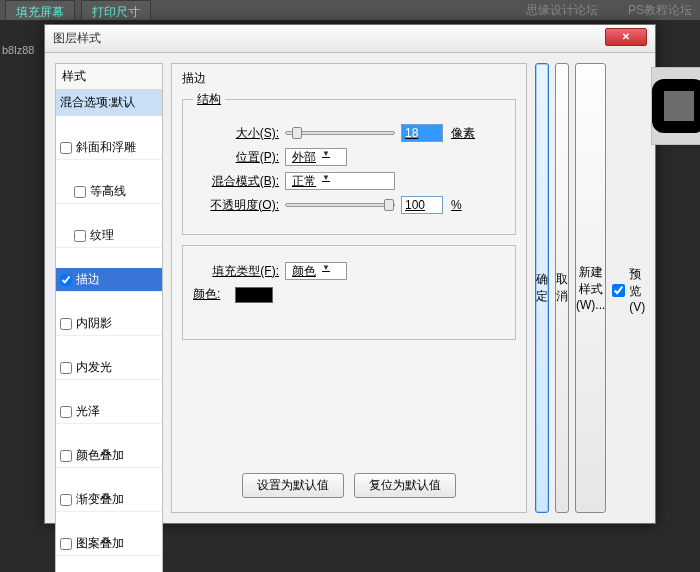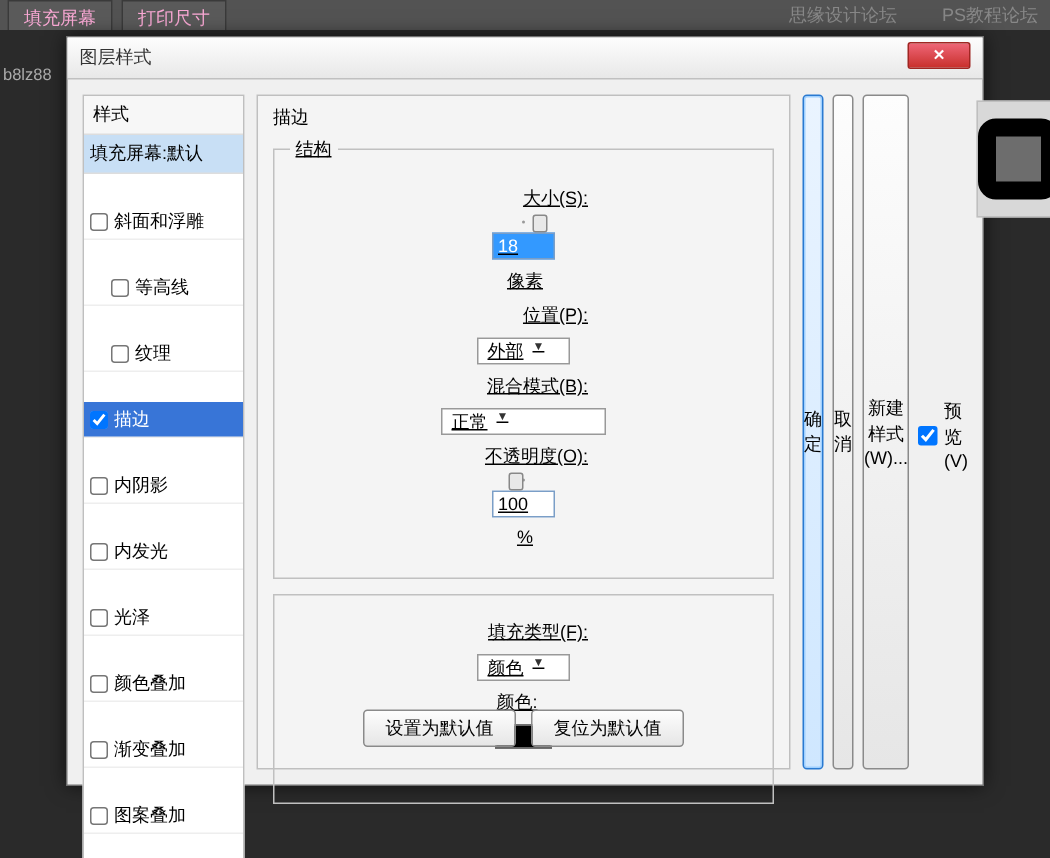--- a/index.html
+++ b/index.html
@@ -1,21 +1,21 @@
 <!DOCTYPE html>
 <html><head>
 <meta charset="utf-8">
 <style>
 * { box-sizing: border-box; margin: 0; padding: 0; font-family: "Microsoft YaHei", Arial, sans-serif; font-size: 12px; }
 body { background: #3a3a3a; width: 700px; height: 572px; overflow: hidden; position: relative; }
 
 
 .app-bg { position: absolute; inset: 0; background: #535353; }
 .top-btns { position: absolute; top: 0; left: 5px; display: flex; gap: 6px; }
-.top-btn { background: #5a5a5a; border: 1px solid #3a3a3a; color: #f9a8d4; padding: 3px 10px; font-size: 12px; }
+.top-btn { background: #5a5a5a; border: 1px solid #3a3a3a; color: #5eead4; padding: 3px 10px; font-size: 12px; }
 .top-right { position: absolute; top: 2px; right: 8px; color: #888; font-size: 11px; display:flex; gap:30px;}
 .canvas-hint { position: absolute; top: 24px; left: 2px; color: #aaa; font-size: 11px; }
 
 
 .dark-area { position: absolute; top: 20px; left: 0; right: 0; bottom: 0; background: #2a2a2a; }
 
 
 .dialog { position: absolute; top: 24px; left: 44px; width: 612px; height: 500px; background: #f0f0f0; border: 1px solid #707070; box-shadow: 0 0 12px rgba(0,0,0,0.6); }
 .titlebar { height: 28px; background: linear-gradient(#fdfdfd, #e8e8e8); border-bottom: 1px solid #c0c0c0; display: flex; align-items: center; padding: 0 8px; }
 .titlebar .title { flex: 1; font-size: 12px; color: #333; }
@@ -33,21 +33,21 @@
 .style-item.indent { padding-left: 18px; }
 .style-item.selected { background: #3875d7; color: #fff; }
 .style-item input[type=checkbox] { width: 12px; height: 12px; }
 .spacer-item { height: 110px; }
 
 
 .center-col { flex: 1; border: 1px solid #bfbfbf; background: #f4f4f4; padding: 6px 10px; position: relative; }
 .section-title { font-size: 12px; margin-bottom: 2px; }
 .fieldset { border: 1px solid #c0c0c0; padding: 10px 10px 14px 10px; margin-top: 4px; text-decoration: underline; }
 .fieldset legend { padding: 0 4px; font-size: 12px; }
-.row { display: flex; align-items: center; margin: 6px 0; gap: 6px; flex-direction: column; }
+.row { display: flex; align-items: center; margin: 6px 0; gap: 6px; }
 .row .lbl { width: 86px; text-align: right; }
 .slider { flex: 1; max-width: 110px; height: 4px; background: #ddd; border: 1px solid #999; position: relative; border-radius:2px;}
 .slider .thumb { position: absolute; top: -5px; width: 10px; height: 12px; background: #e8e8e8; border: 1px solid #888; border-radius:2px;}
 .num-input { width: 42px; height: 18px; border: 1px solid #7a9ec7; padding: 1px 3px; }
 .num-input.selected { background: #3399ff; color: #fff; }
 .unit { margin-left: 2px; }
 .combo { display:inline-flex; align-items:flex-start; border: 1px solid #999; background: #fff; height: 18px; padding: 0 2px 0 6px; gap:6px; min-width:62px;}
 .combo .arrow { font-size: 8px; color:#333;}
 .color-swatch { width: 38px; height: 16px; background: #000; border: 1px solid #666; display:inline-block;}
 .defaults-row { position: absolute; bottom: 14px; left: 0; right: 0; display: flex; justify-content: center; gap: 10px; }
@@ -84,21 +84,21 @@
     <div class="close-btn">
         <span class="close-x">✕</span>
       </div>
   </div>
 
   <div class="dialog-body">
 
     <div class="styles-col">
       <div class="styles-box">
         <div class="styles-header">样式</div>
-        <div class="blend-header">填充屏幕:默认</div>
+        <div class="blend-header">混合选项:默认</div>
 
         <div class="style-item">
           <input type="checkbox" style="">
           <span>斜面和浮雕</span>
         </div>
         <div class="style-item indent">
           <input type="checkbox" style="">
           <span>等高线</span>
         </div>
         <div class="style-item indent">

